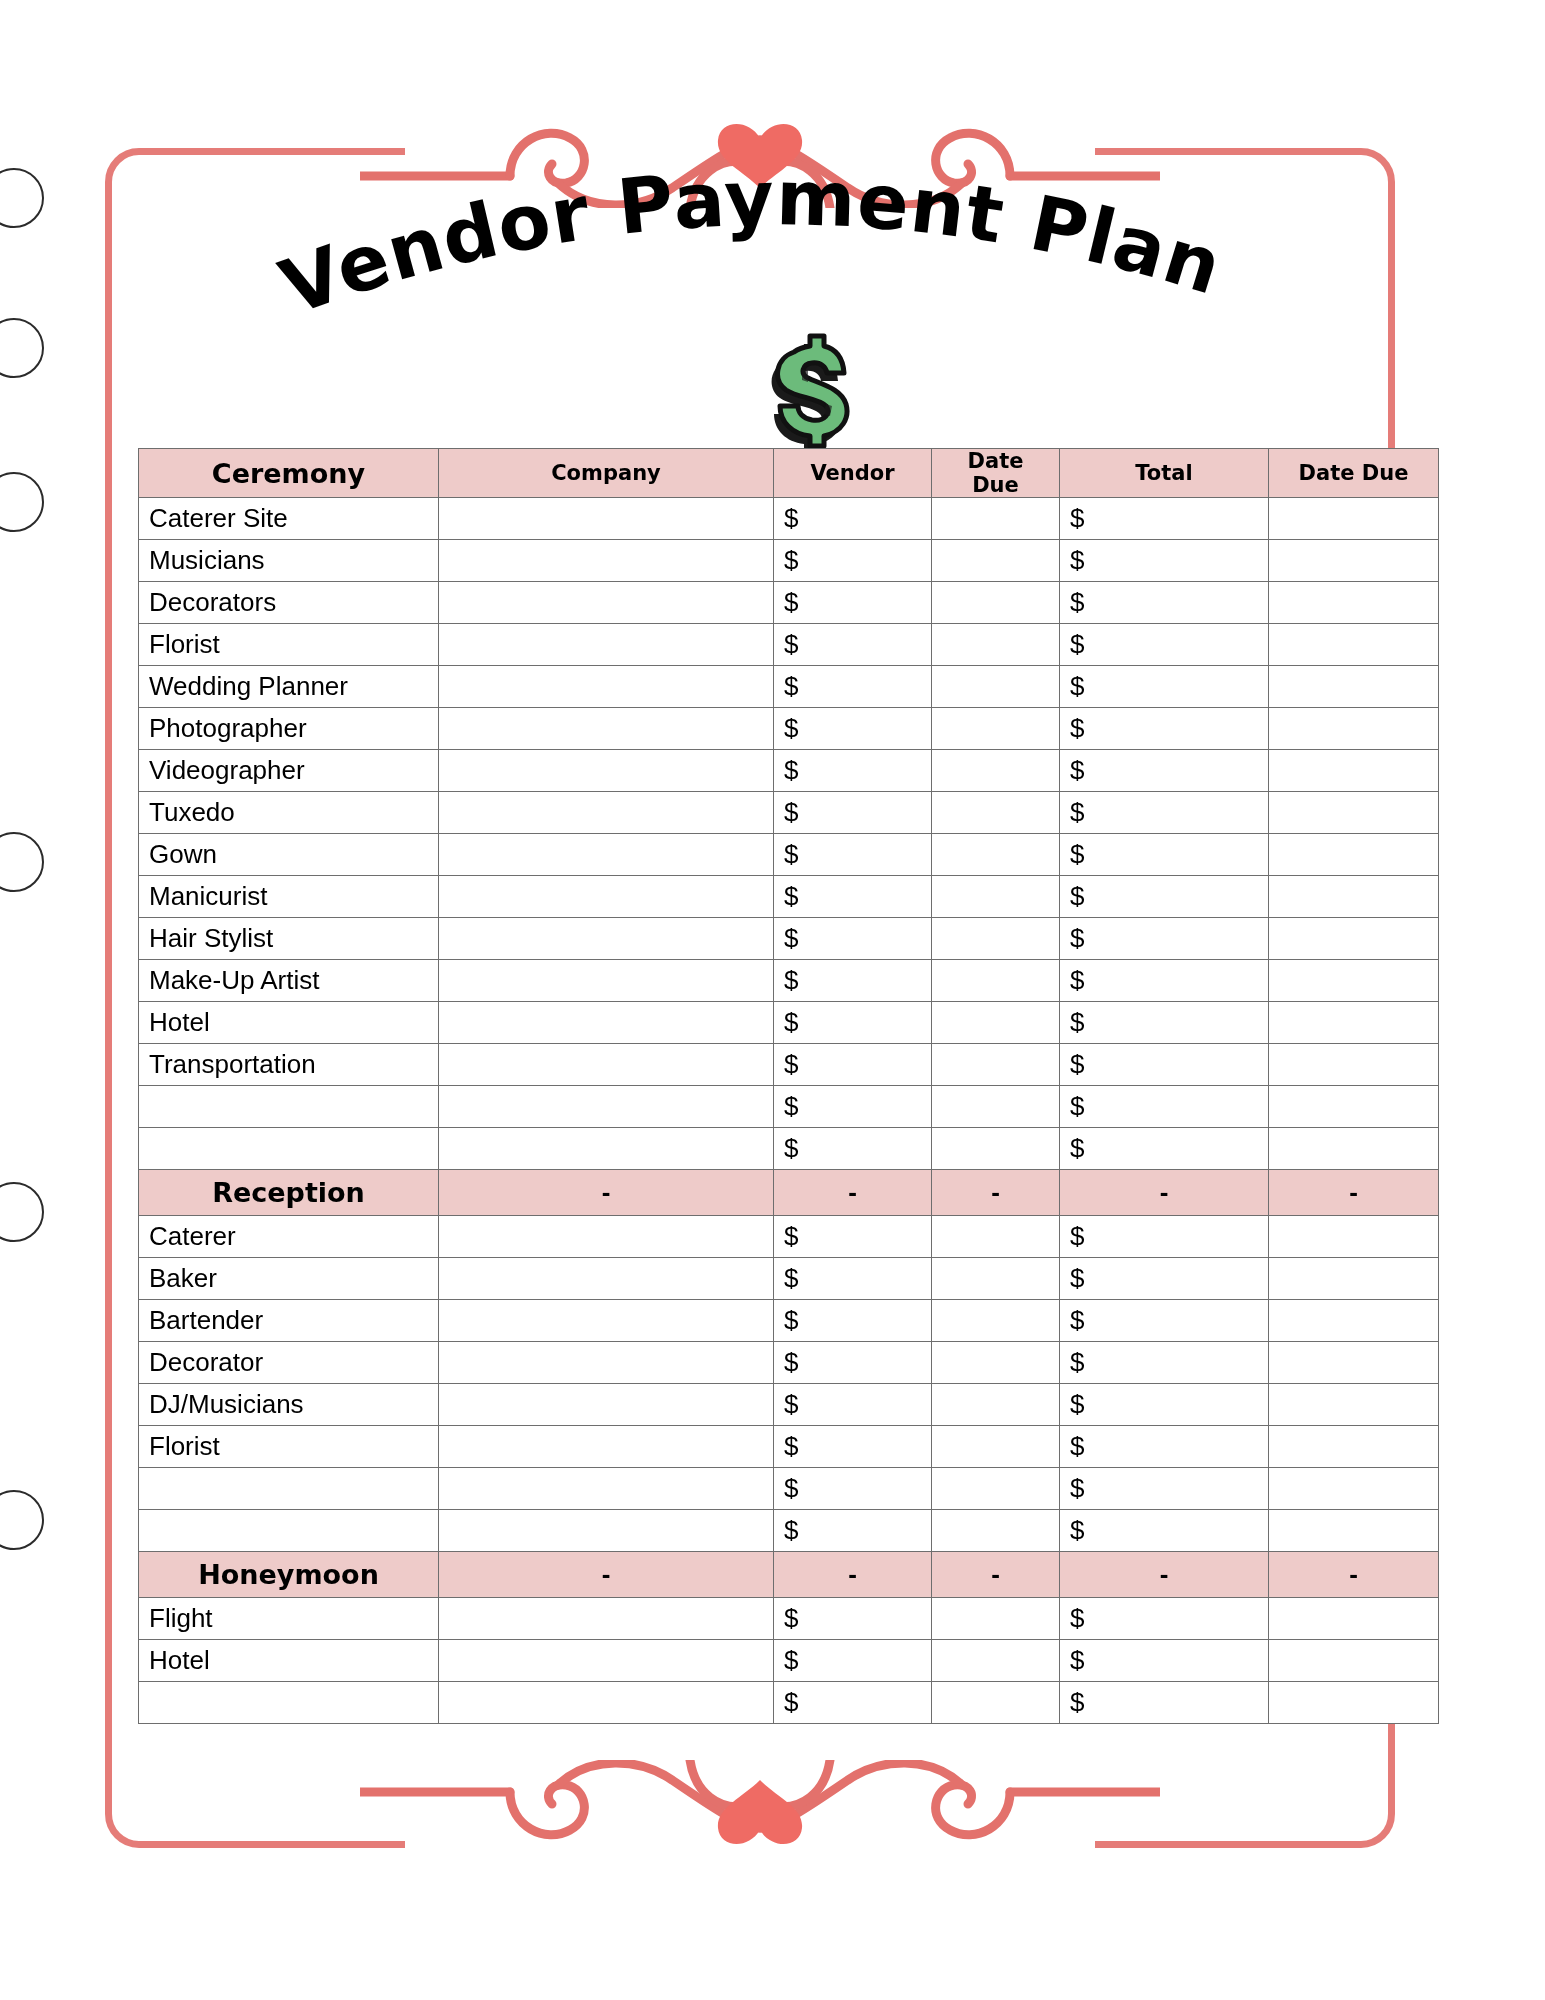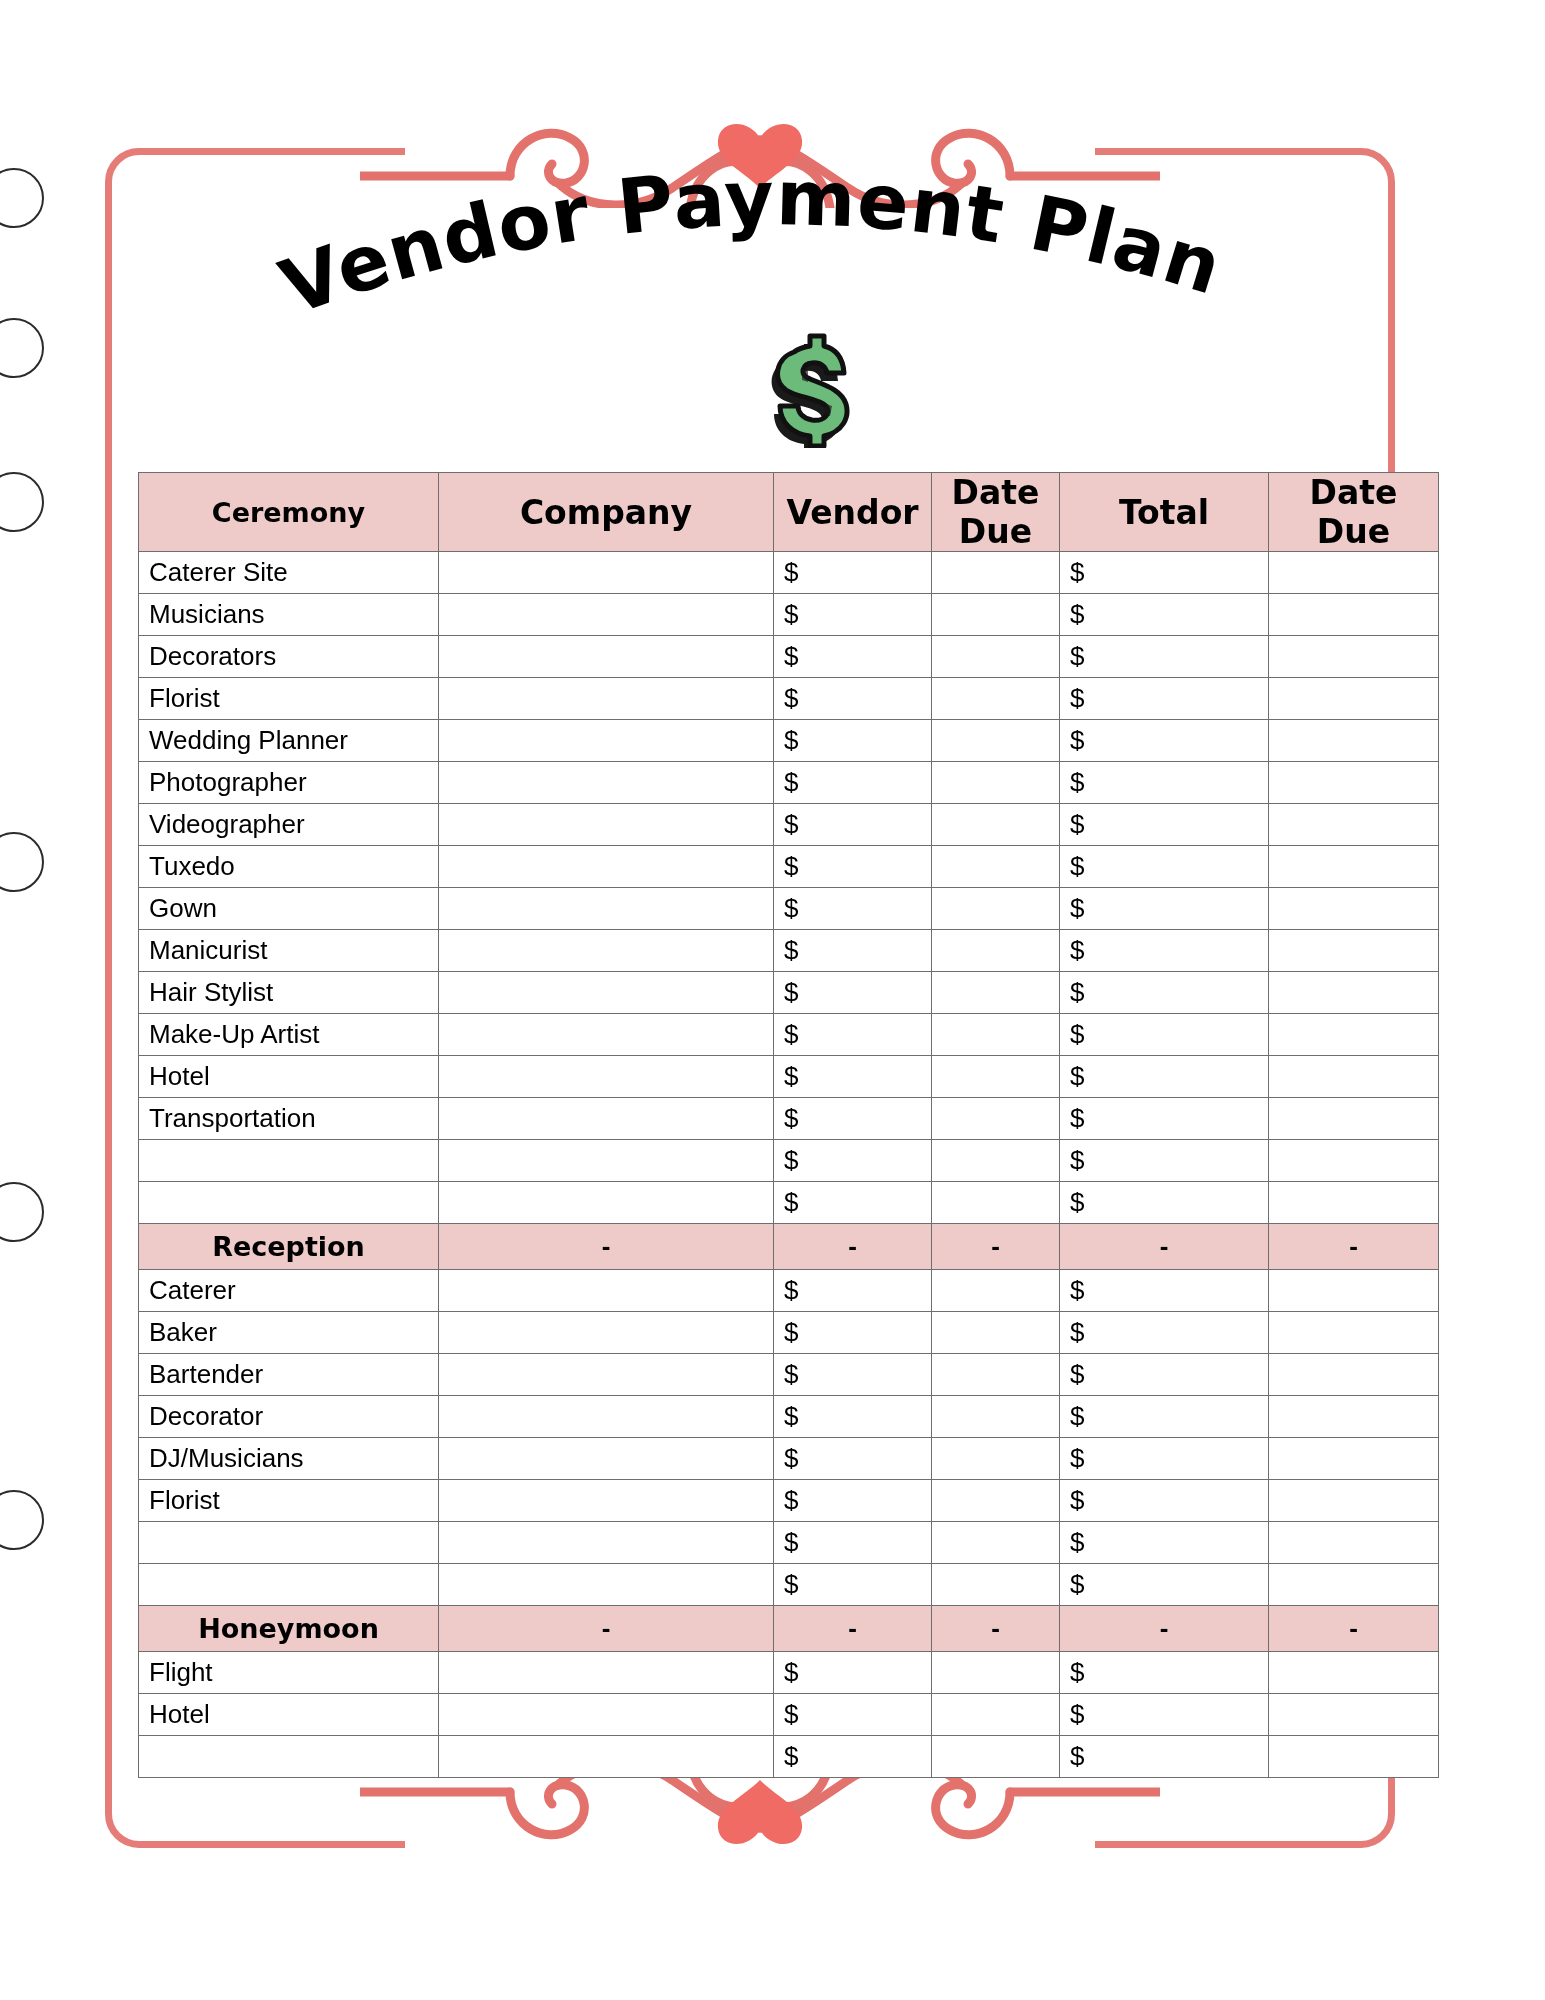--- a/index.html
+++ b/index.html
@@ -91,21 +91,21 @@
     top: 318px;
     width: 150px;
     height: 130px;
     z-index: 4;
   }
 
   
   .table-wrap {
     position: absolute;
     left: 138px;
-    top: 472px;
+    top: 448px;
     width: 1200px;
     z-index: 4;
   }
   table.plan {
     border-collapse: collapse;
     width: 1200px;
     table-layout: fixed;
   }
   table.plan col.c-item    { width: 300px; }
   table.plan col.c-company { width: 335px; }
@@ -121,21 +121,21 @@
     font-size: 26px;
     color: #000;
     vertical-align: middle;
     box-sizing: border-box;
     background: #ffffff;
   }
   table.plan th {
     background: #eecbc9;
     font-family: "DejaVu Sans", sans-serif;
     font-weight: bold;
-    font-size: 33px;
+    font-size: 21px;
     height: 46px;
     border-color: #6e6e6e;
   }
   tr.section th.sec-label {
     text-align: center;
     font-size: 27px;
   }
   tr.section td.sec-dash {
     background: #eecbc9;
     text-align: center;

